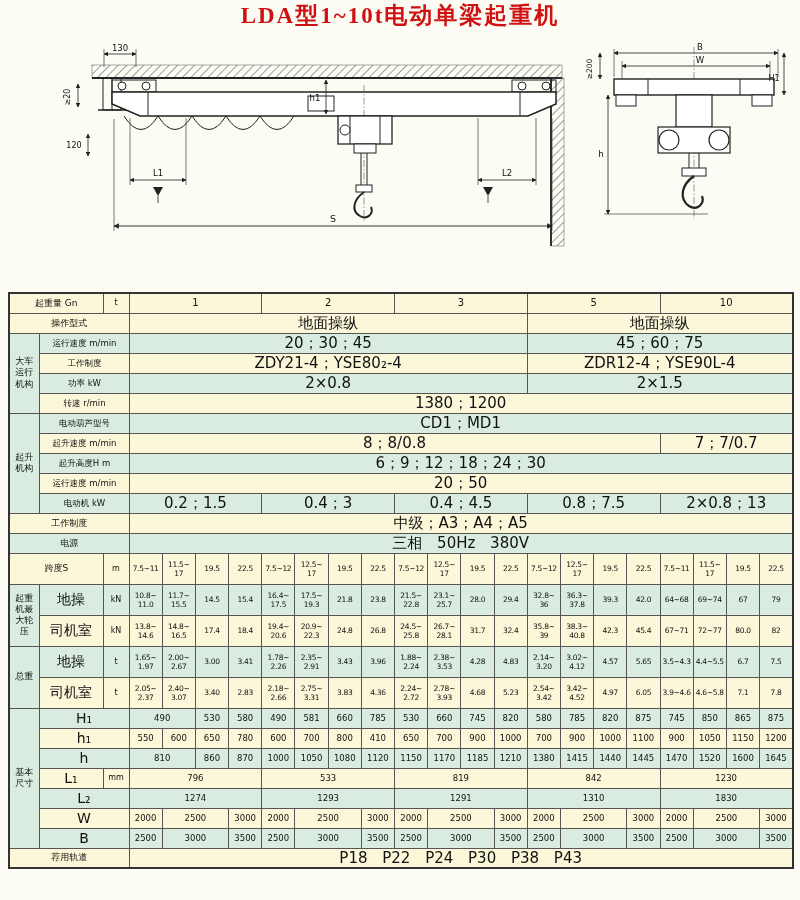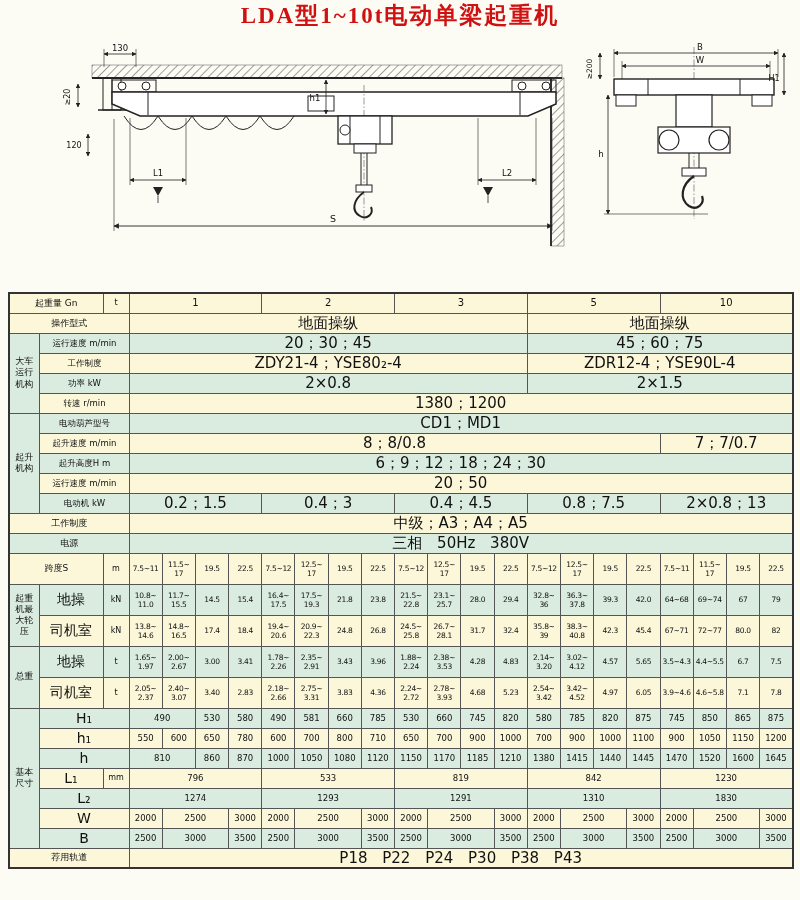--- a/index.html
+++ b/index.html
@@ -416,21 +416,21 @@
       </tr>
       <tr class="bg-y">
         <td colspan="2" class="lbl2c">h₁</td>
         <td class="val">550</td>
         <td class="val">600</td>
         <td class="val">650</td>
         <td class="val">780</td>
         <td class="val">600</td>
         <td class="val">700</td>
         <td class="val">800</td>
-        <td class="val">710</td>
+        <td class="val">410</td>
         <td class="val">650</td>
         <td class="val">700</td>
         <td class="val">900</td>
         <td class="val">1000</td>
         <td class="val">700</td>
         <td class="val">900</td>
         <td class="val">1000</td>
         <td class="val">1100</td>
         <td class="val">900</td>
         <td class="val">1050</td>

